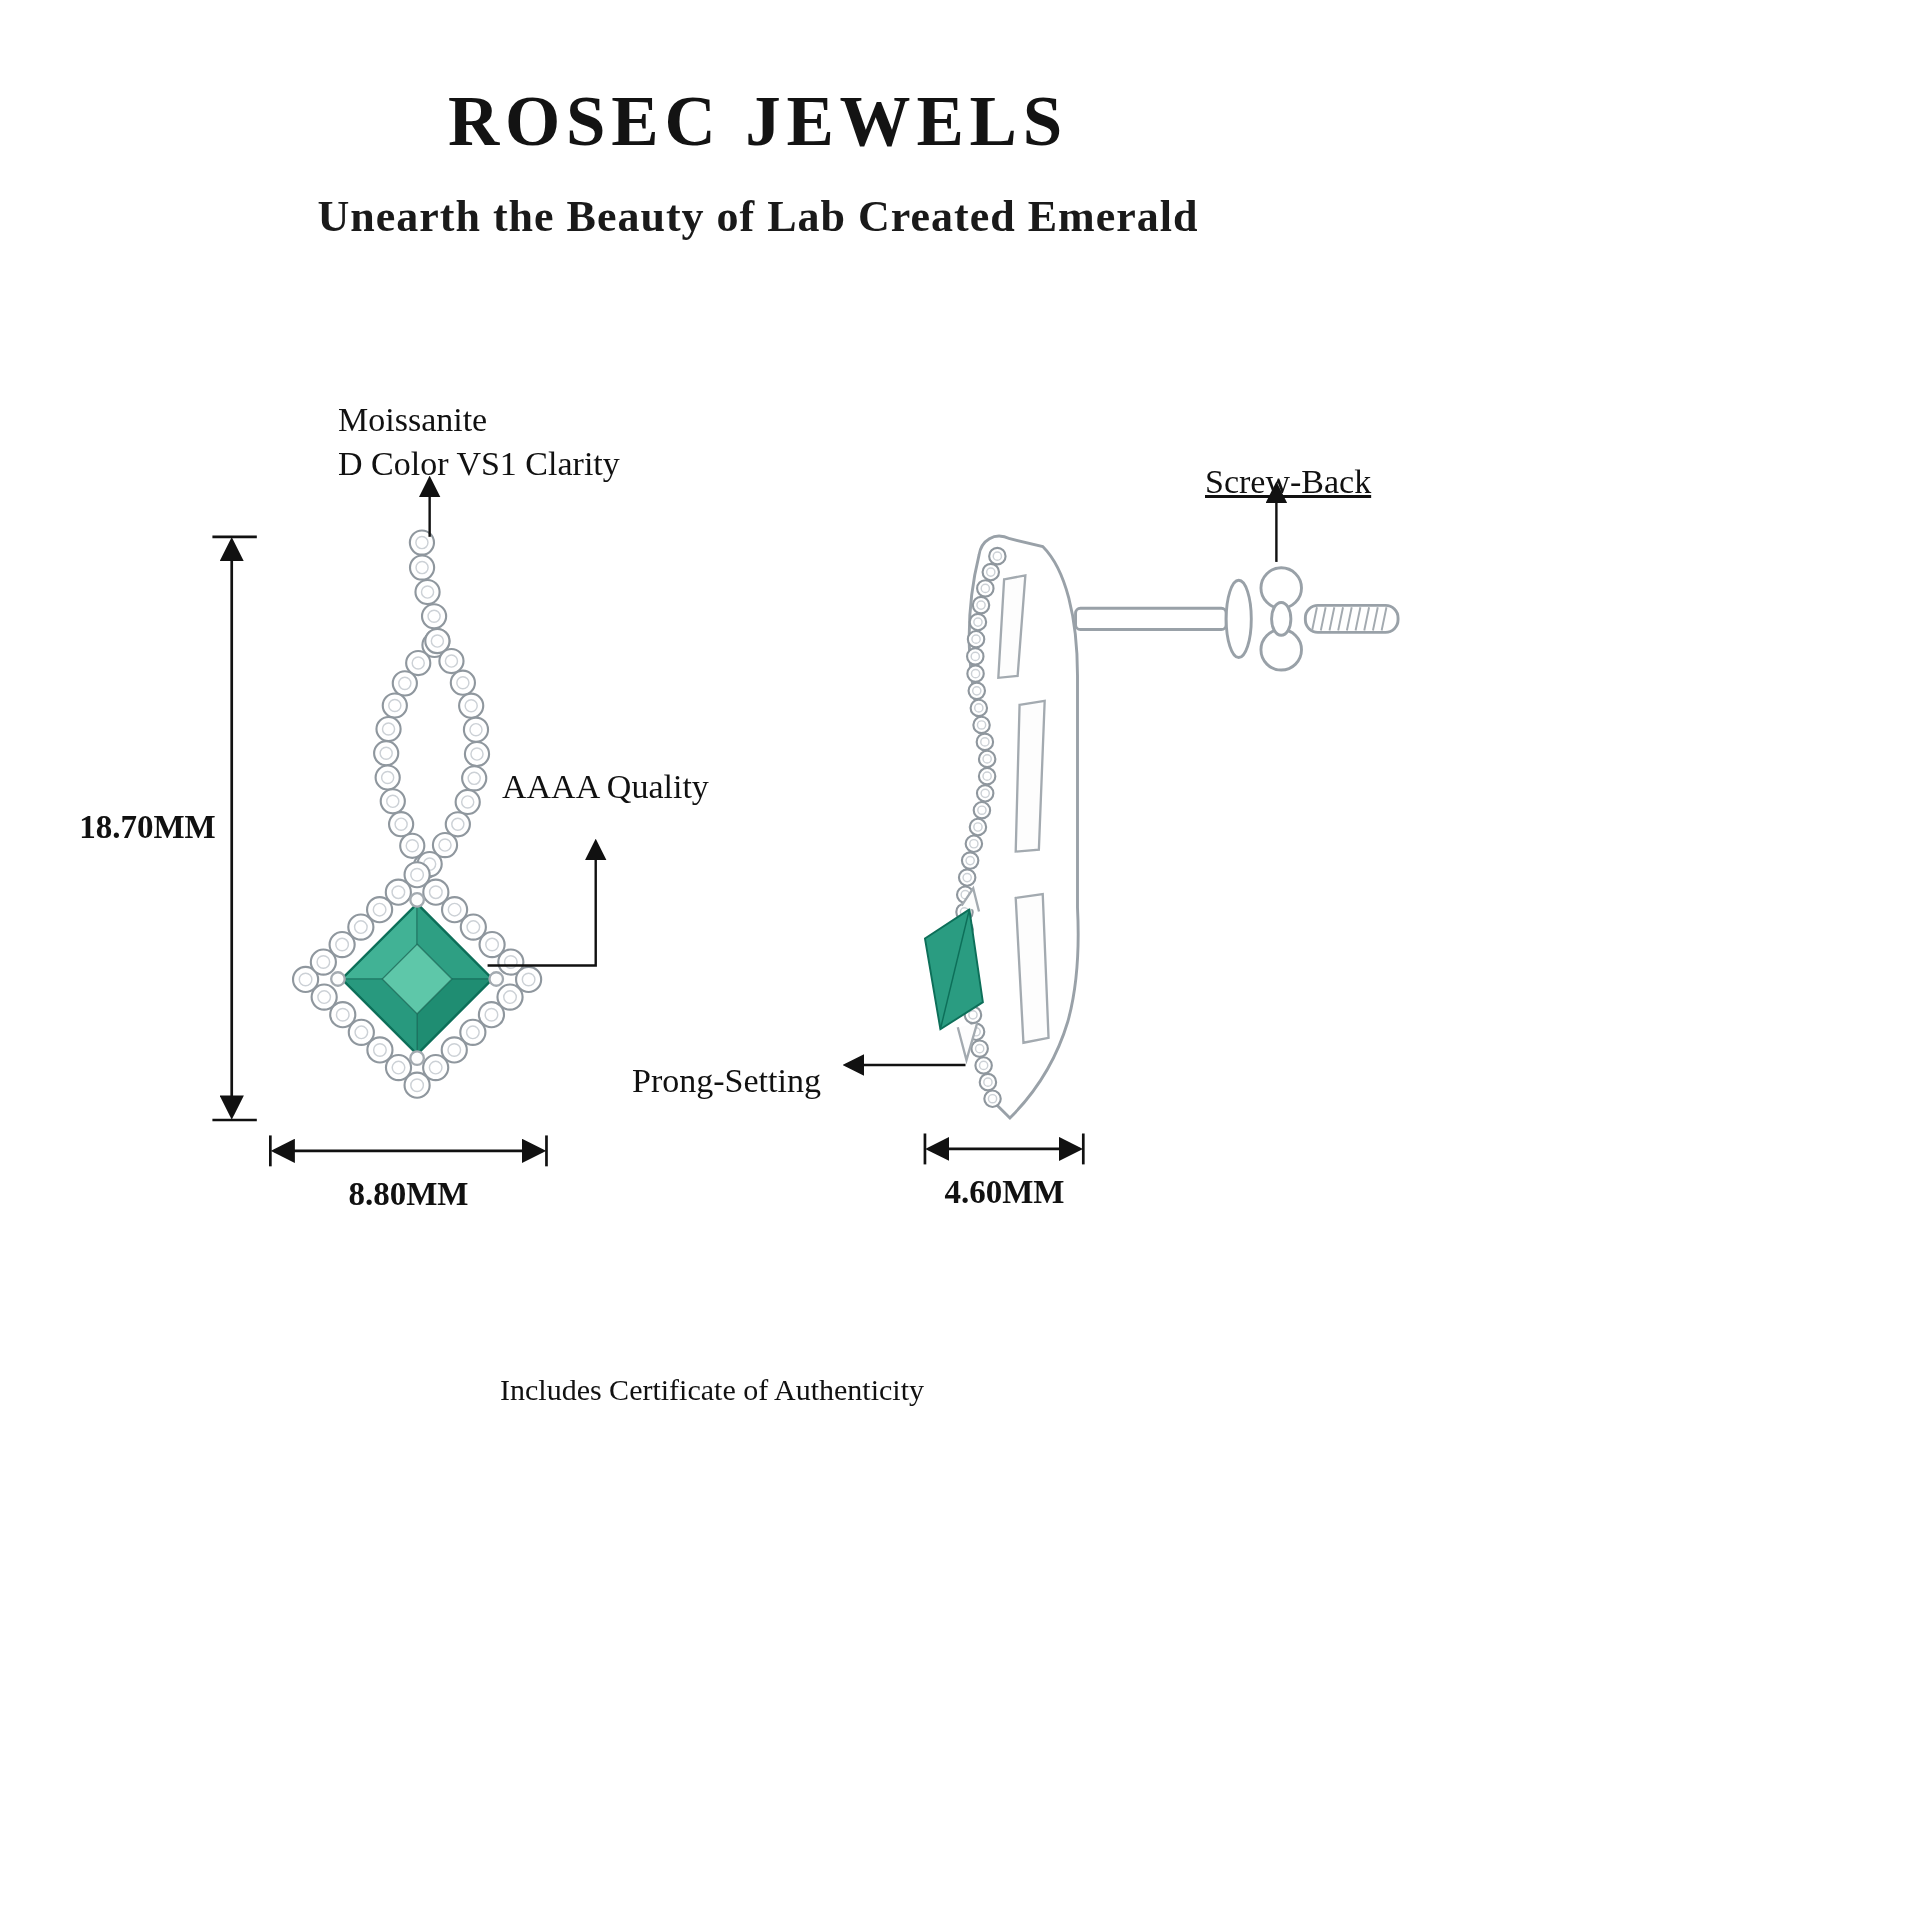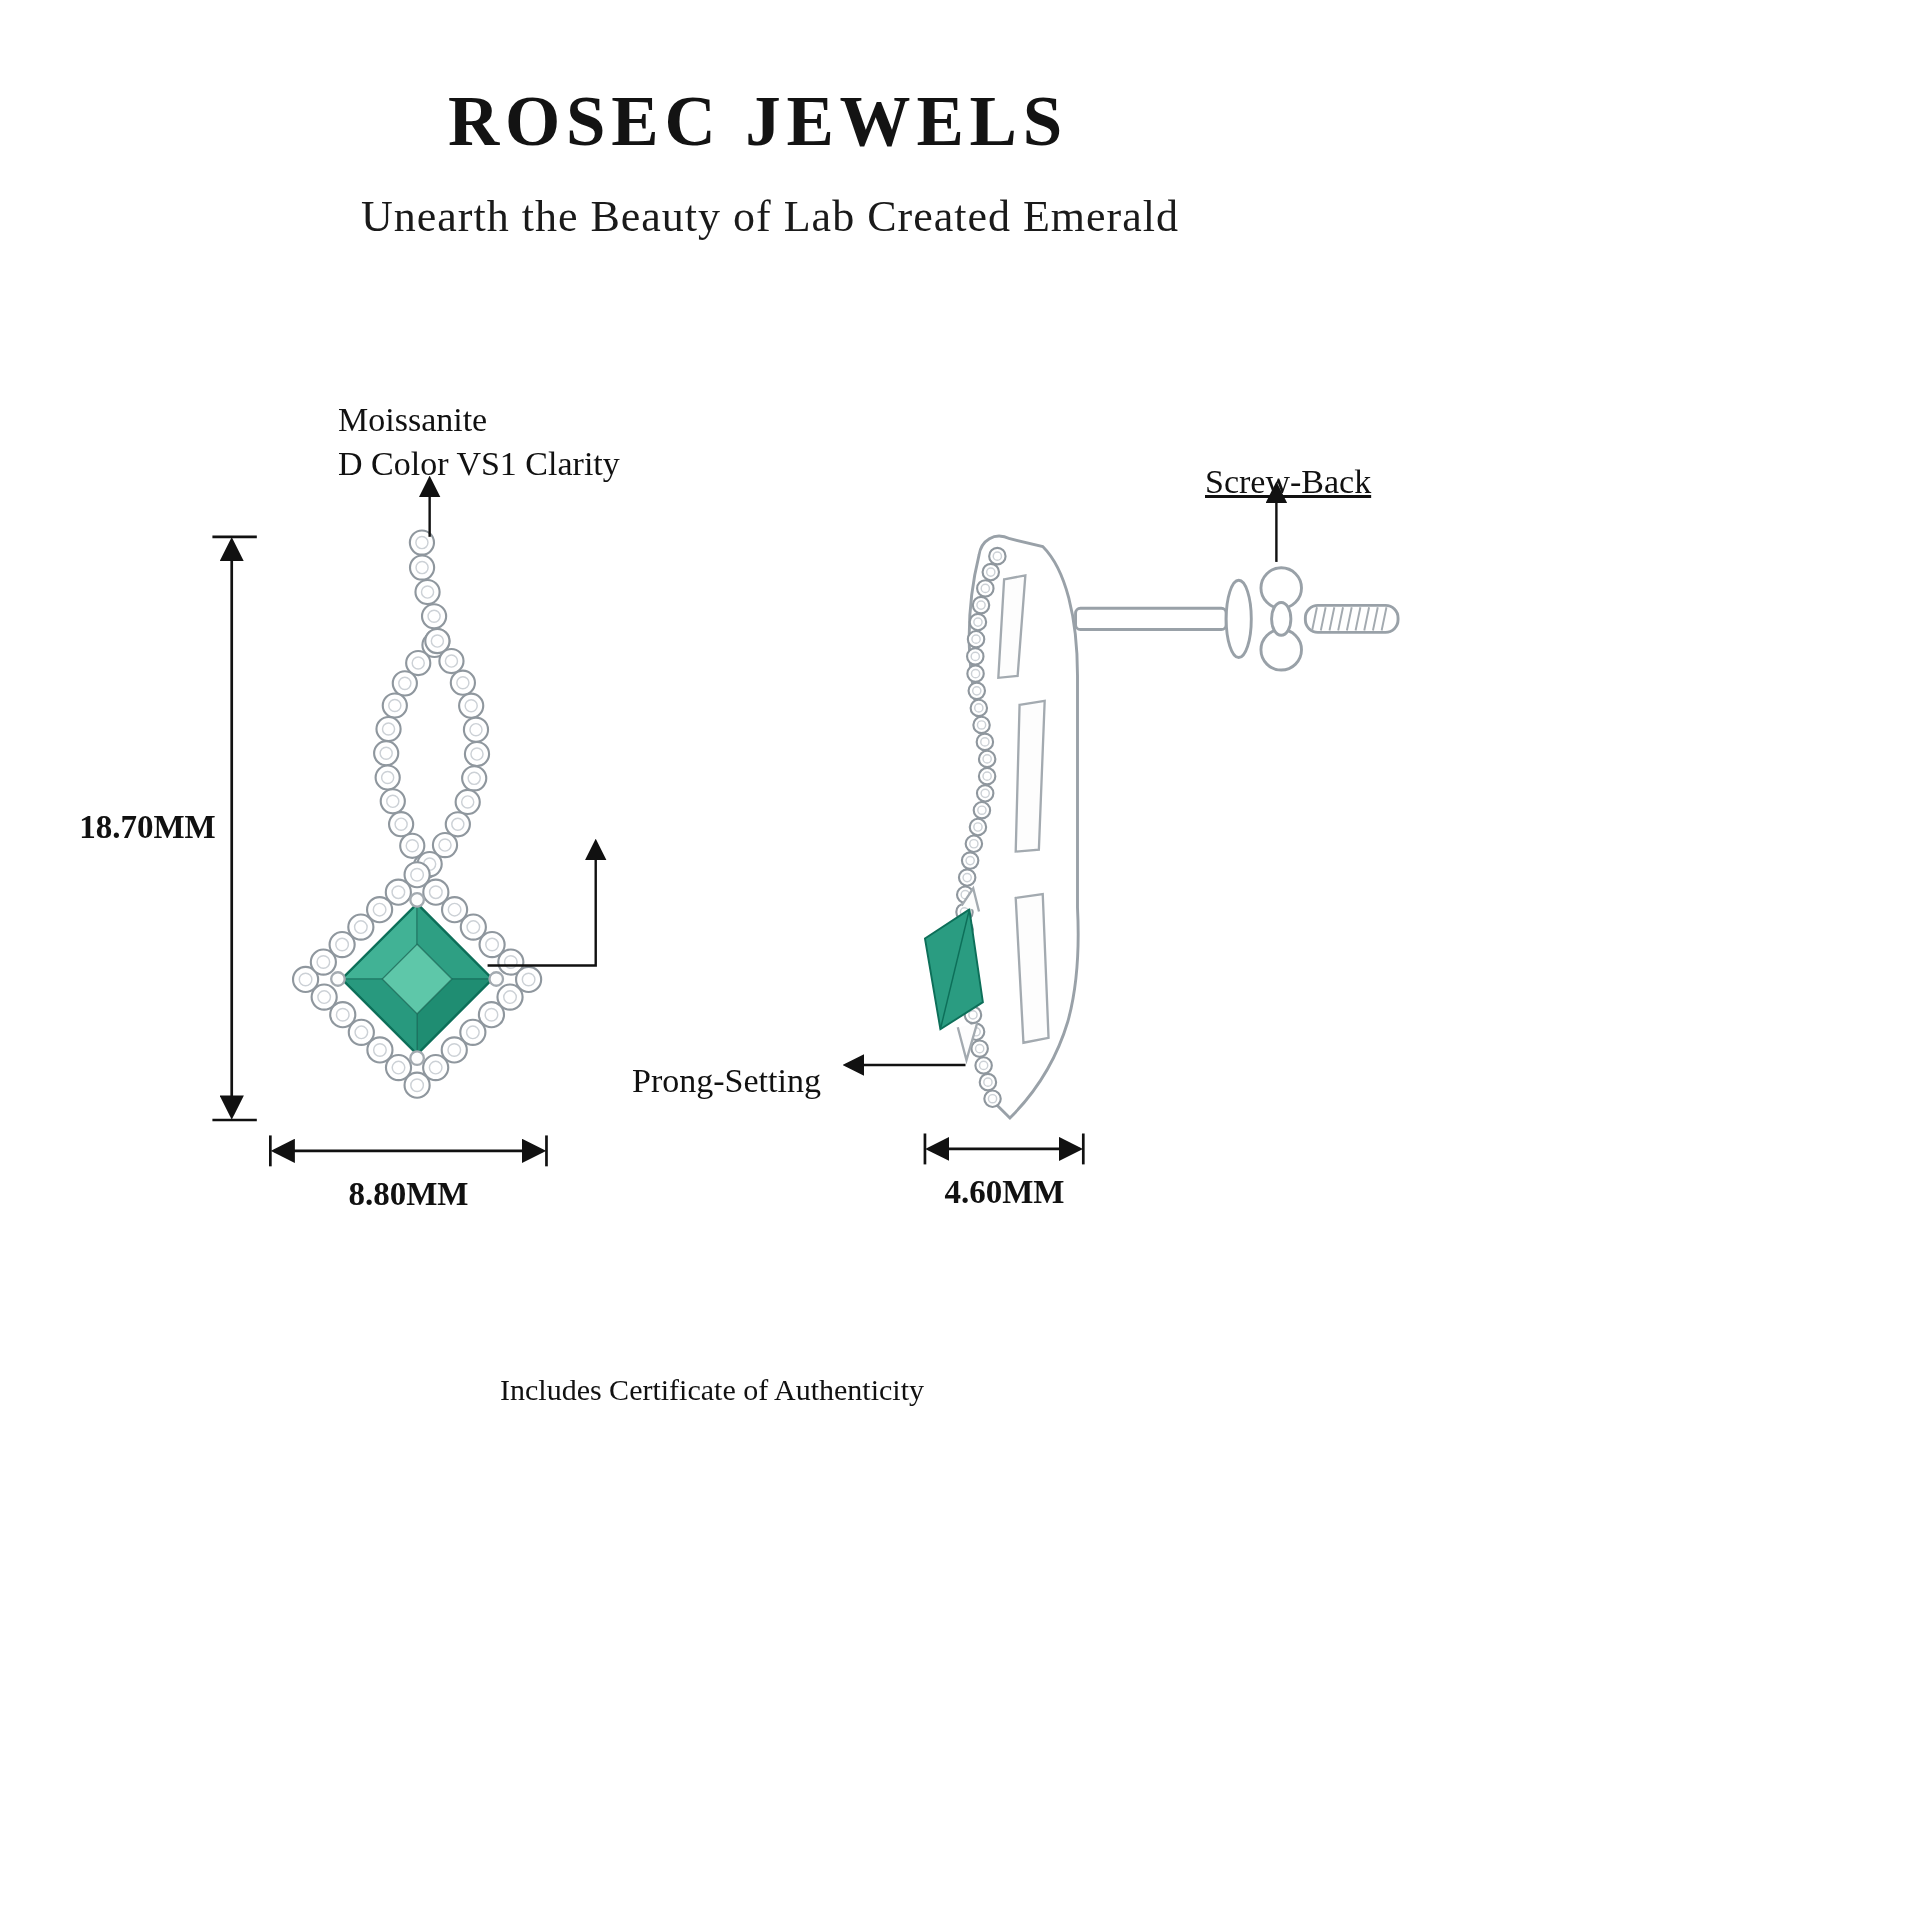--- a/index.html
+++ b/index.html
@@ -6,22 +6,22 @@
   .canvas{
     position:relative;width:1792px;height:1931px;background:#ffffff;
     font-family:"Liberation Serif","DejaVu Serif",serif;color:#151515;overflow:hidden;
   }
   .abs{position:absolute;}
   .page-title{
     left:0;top:81px;width:1516px;text-align:center;
     font-size:71px;font-weight:700;letter-spacing:5.8px;color:#131313;
   }
   .page-subtitle{
-    left:12px;top:191px;width:1516px;text-align:center;
-    font-size:44px;font-weight:400;letter-spacing:1px;color:#1a1a1a;
+    left:0;top:191px;width:1516px;text-align:center;
+    font-size:44px;font-weight:700;letter-spacing:1px;color:#1a1a1a;
   }
   .callout{font-size:34px;line-height:1.3;color:#111;margin-top:12px;}
   .dim-label{font-size:33px;color:#111;text-align:center;font-weight:bold;}
   .page-footer{
     left:0;top:1373px;width:1424px;text-align:center;
     font-size:30px;color:#111;
   }
   svg{position:absolute;left:0;top:0;}
   .bead{fill:#ffffff;stroke:#8f979e;stroke-width:2.2;}
   .bead-inner{fill:none;stroke:#ccd1d6;stroke-width:1.5;}
@@ -308,20 +308,21 @@
   <div class="abs page-subtitle">Unearth the Beauty of Lab Created Emerald</div>
 
   <div class="abs callout" style="left:338px;top:386px;">
     <div>Moissanite</div>
     <div>D Color VS1 Clarity</div>
   </div>
 
   <div class="abs callout" style="left:1205px;top:448px;text-decoration:underline;">Screw-Back</div>
 
   <div class="abs callout" style="left:502px;top:753px;">
+    <div>AAAA Quality</div>
   </div>
 
   <div class="abs callout" style="left:632px;top:1047px;">Prong-Setting</div>
 
   <div class="abs dim-label" style="left:75px;top:809px;width:145px;">18.70MM</div>
 
   <div class="abs dim-label" style="left:317px;top:1176px;width:183px;">8.80MM</div>
 
   <div class="abs dim-label" style="left:915px;top:1174px;width:179px;">4.60MM</div>
 

